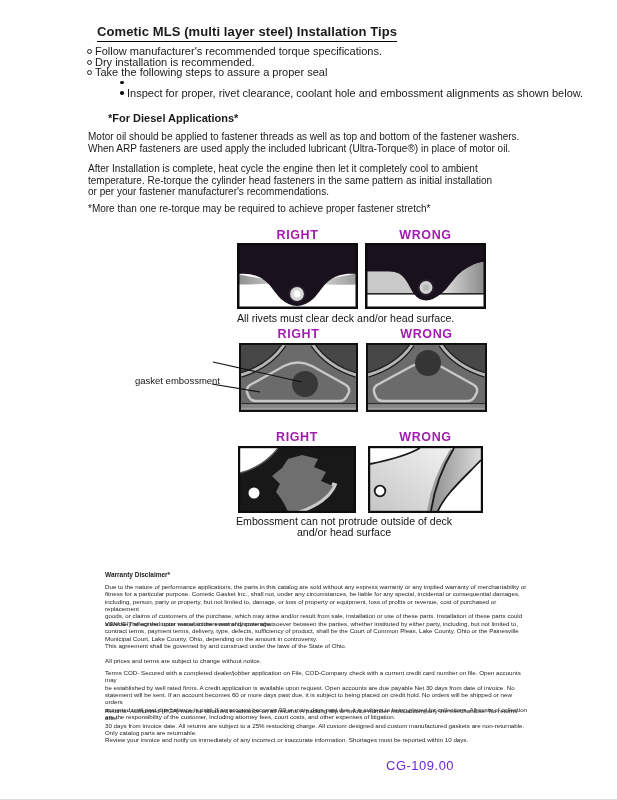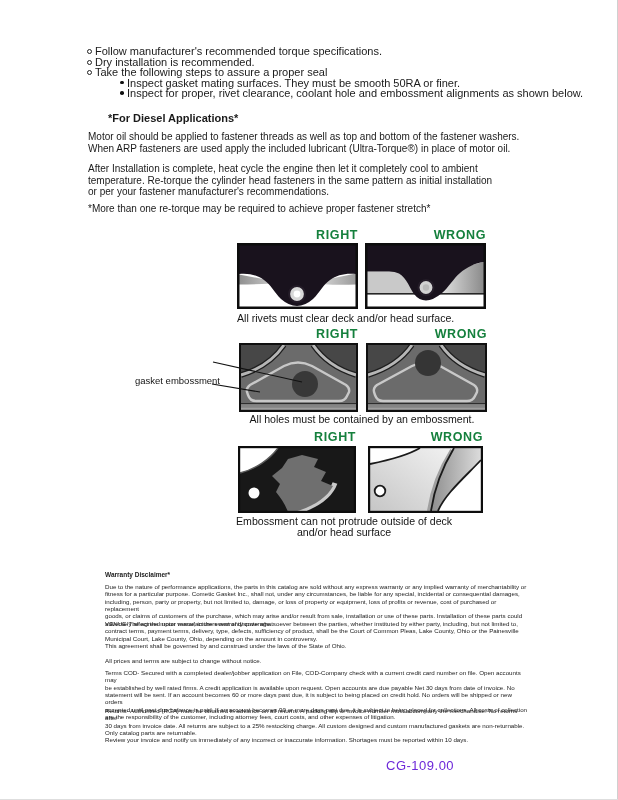--- a/index.html
+++ b/index.html
@@ -10,45 +10,45 @@
   
   .title{font-size:13px;font-weight:bold;border-bottom:1.5px solid #000;padding-bottom:2px;letter-spacing:.1px;}
   
   .bline{font-size:11px;line-height:10px;white-space:nowrap;}
   .ring{position:absolute;width:3.2px;height:3.2px;border:1px solid #222;border-radius:50%;}
   .dot{position:absolute;width:3.6px;height:3.6px;background:#111;border-radius:50%;}
   
   .h2{font-size:11px;font-weight:bold;}
   .body{font-size:10px;line-height:11.6px;}
   
-  .figlabel{font-size:12.5px;font-weight:600;letter-spacing:.6px;text-align:right;color:#15803d;}
+  .figlabel{font-size:12.5px;font-weight:600;letter-spacing:.6px;text-align:center;color:#a21caf;}
   .caption{font-size:10.6px;line-height:11px;color:#141414;text-align:center;}
   .annot{font-size:9.5px;line-height:10.8px;text-align:right;color:#141414;}
   svg{display:block;}
   
   .legal-h{font-size:6.5px;font-weight:bold;color:#222;}
   .legal-p{font-size:6.2px;line-height:7.35px;color:#222;width:426px;}
   .pagenum{font-size:13px;letter-spacing:.5px;color:#6d28d9;}
   .edge-r{position:absolute;right:0;top:0;width:1.5px;height:100%;background:#d0d0d0;}
   .edge-b{position:absolute;left:0;bottom:0;width:100%;height:1.5px;background:#dedede;}
 </style>
 </head>
 <body>
 
 <div id="page">
 
+  <div class="abs title" style="left:97px;top:24px;">Cometic MLS (multi layer steel) Installation Tips</div>
 
   <span class="ring" style="left:87px;top:49px;"></span>
   <div class="abs bline" style="left:95px;top:46px;">Follow manufacturer's recommended torque specifications.</div>
   <span class="ring" style="left:87px;top:59.5px;"></span>
   <div class="abs bline" style="left:95px;top:56.5px;">Dry installation is recommended.</div>
   <span class="ring" style="left:87px;top:70px;"></span>
   <div class="abs bline" style="left:95px;top:67px;">Take the following steps to assure a proper seal</div>
   <span class="dot" style="left:120px;top:80.5px;"></span>
-  <div class="abs bline" style="left:127px;top:77.5px;">Inspect gasket mating surfaces.  They must be smooth 50RA or finer.</div>
   <span class="dot" style="left:120px;top:91px;"></span>
   <div class="abs bline" style="left:127px;top:88px;">Inspect for proper, rivet clearance, coolant hole and embossment alignments as shown below.</div>
 
   <div class="abs h2" style="left:88px;top:112px;margin-left:20px;">*For Diesel Applications*</div>
   <div class="abs body pre" style="left:88px;top:131px;width:440px;">Motor oil should be applied to fastener threads as well as top and bottom of the fastener washers.
 When ARP fasteners are used apply the included lubricant (Ultra-Torque®) in place of motor oil.</div>
   <div class="abs body pre" style="left:88px;top:163px;width:440px;">After Installation is complete, heat cycle the engine then let it completely cool to ambient
 temperature. Re-torque the cylinder head fasteners in the same pattern as initial installation
 or per your fastener manufacturer's recommendations.</div>
   <div class="abs body" style="left:88px;top:203px;width:440px;">*More than one re-torque may be required to achieve proper fastener stretch*</div>
@@ -131,21 +131,20 @@
     <path d="M17,58 Q11,58 9,52 L8,49 Q7,45 11,42 L46,23 Q60,16 74,23 L108,42 Q112,45 111,49 L109,53 Q107,58 101,58 Z" fill="none" stroke="#c8c8c8" stroke-width="2.4"></path>
     <circle cx="62" cy="20" r="13" fill="#353535"></circle>
     <rect x="1" y="1" width="119" height="67" fill="none" stroke="#101010" stroke-width="2"></rect>
   </svg>
 
   <svg class="abs" style="left:205px;top:340px;overflow:visible;" width="110" height="70" viewBox="0 0 110 70">
     <line x1="8" y1="22" x2="97" y2="42" stroke="#111111" stroke-width="1.1"></line>
     <line x1="7" y1="44" x2="55" y2="52" stroke="#111111" stroke-width="1.1"></line>
   </svg>
 
-  <div class="abs caption" style="left:237px;top:414px;width:250px;text-align:center;">All holes must be contained by an embossment.</div>
 
   <div class="abs figlabel" style="left:238px;top:430px;width:118px;">RIGHT</div>
   <div class="abs figlabel" style="left:368px;top:430px;width:115px;">WRONG</div>
 
   <svg class="abs" style="left:238px;top:446px;" width="118" height="67" viewBox="0 0 118 67">
     <rect x="0" y="0" width="118" height="67" fill="#181818"></rect>
     <path d="M2,2 L40,2 C32,13 18,23 2,27 Z" fill="#ffffff"></path>
     <path d="M40,2 C32,13 18,23 2,27" stroke="#5a5a5a" stroke-width="1.4" fill="none"></path>
     <path d="M97,37 C92,51 76,61 55,67" stroke="#c9c9c9" stroke-width="5" fill="none"></path>
     <path d="M50,13 L64,9 L80,13 L76,21 L88,26 L83,35 L95,40 C89,52 74,61 56,66 L50,66 C47,58 43,52 38,46 L42,38 L34,30 L44,22 Z" fill="#6f6f6f"></path>

